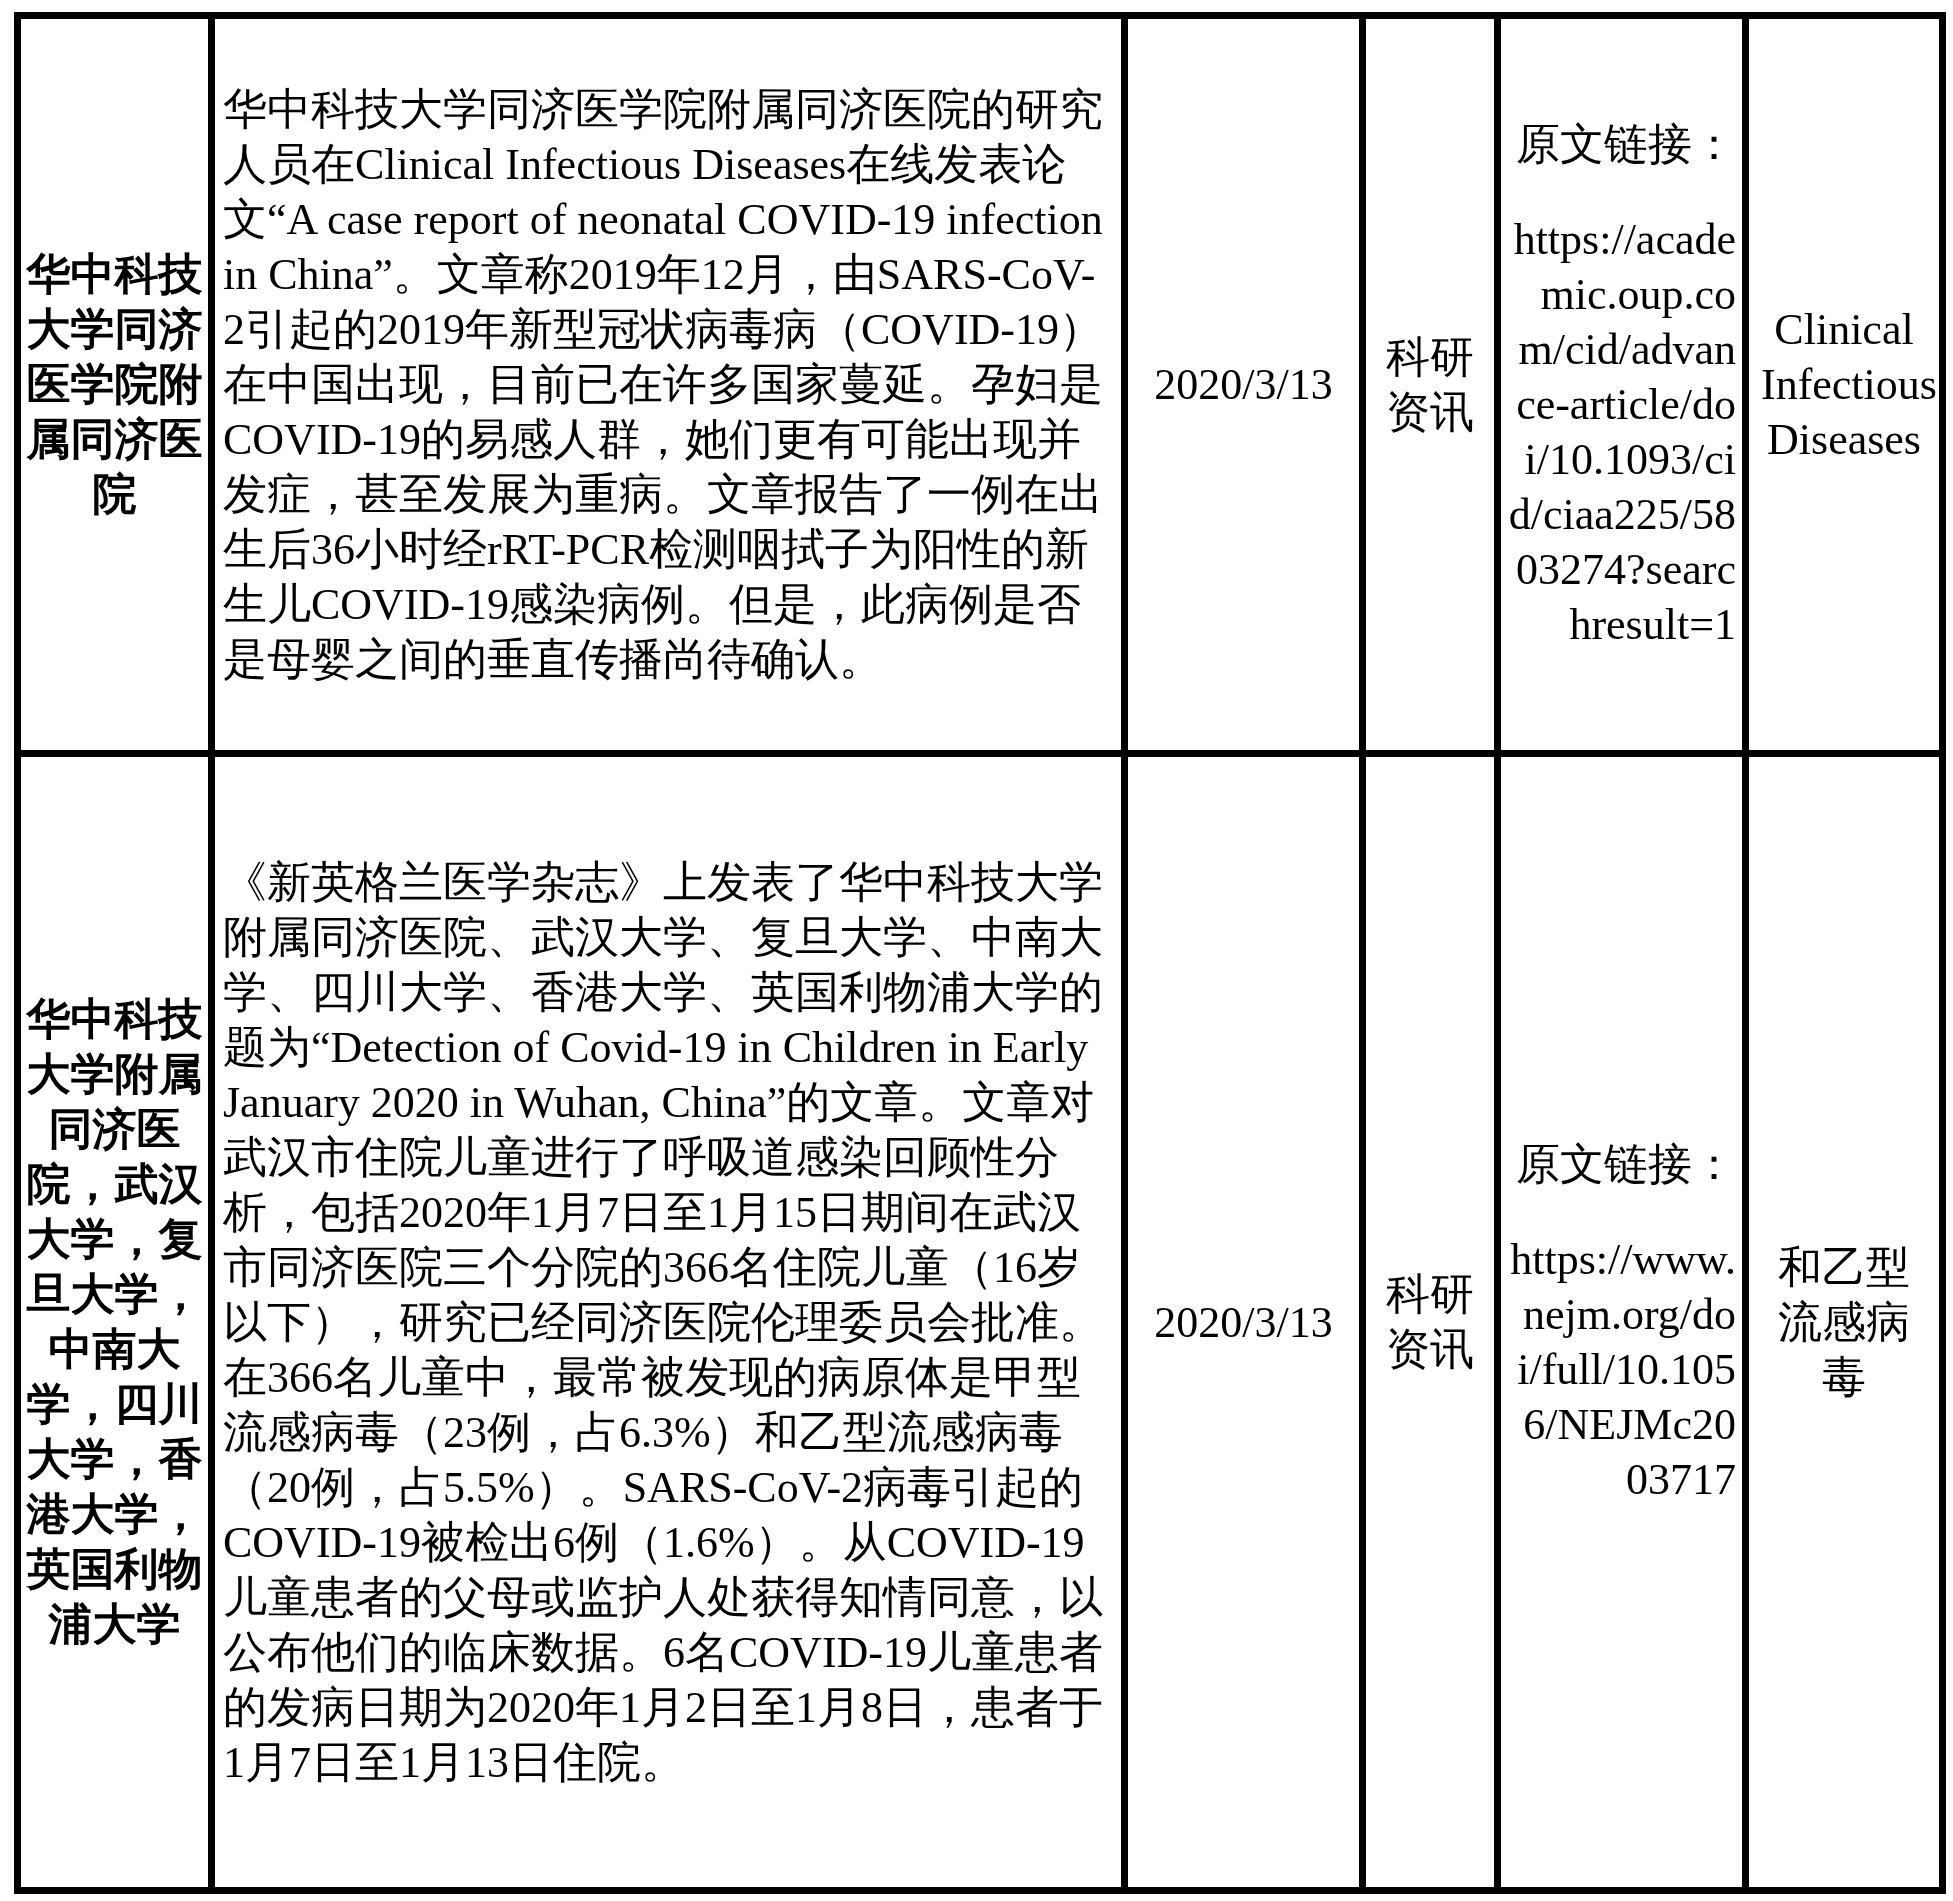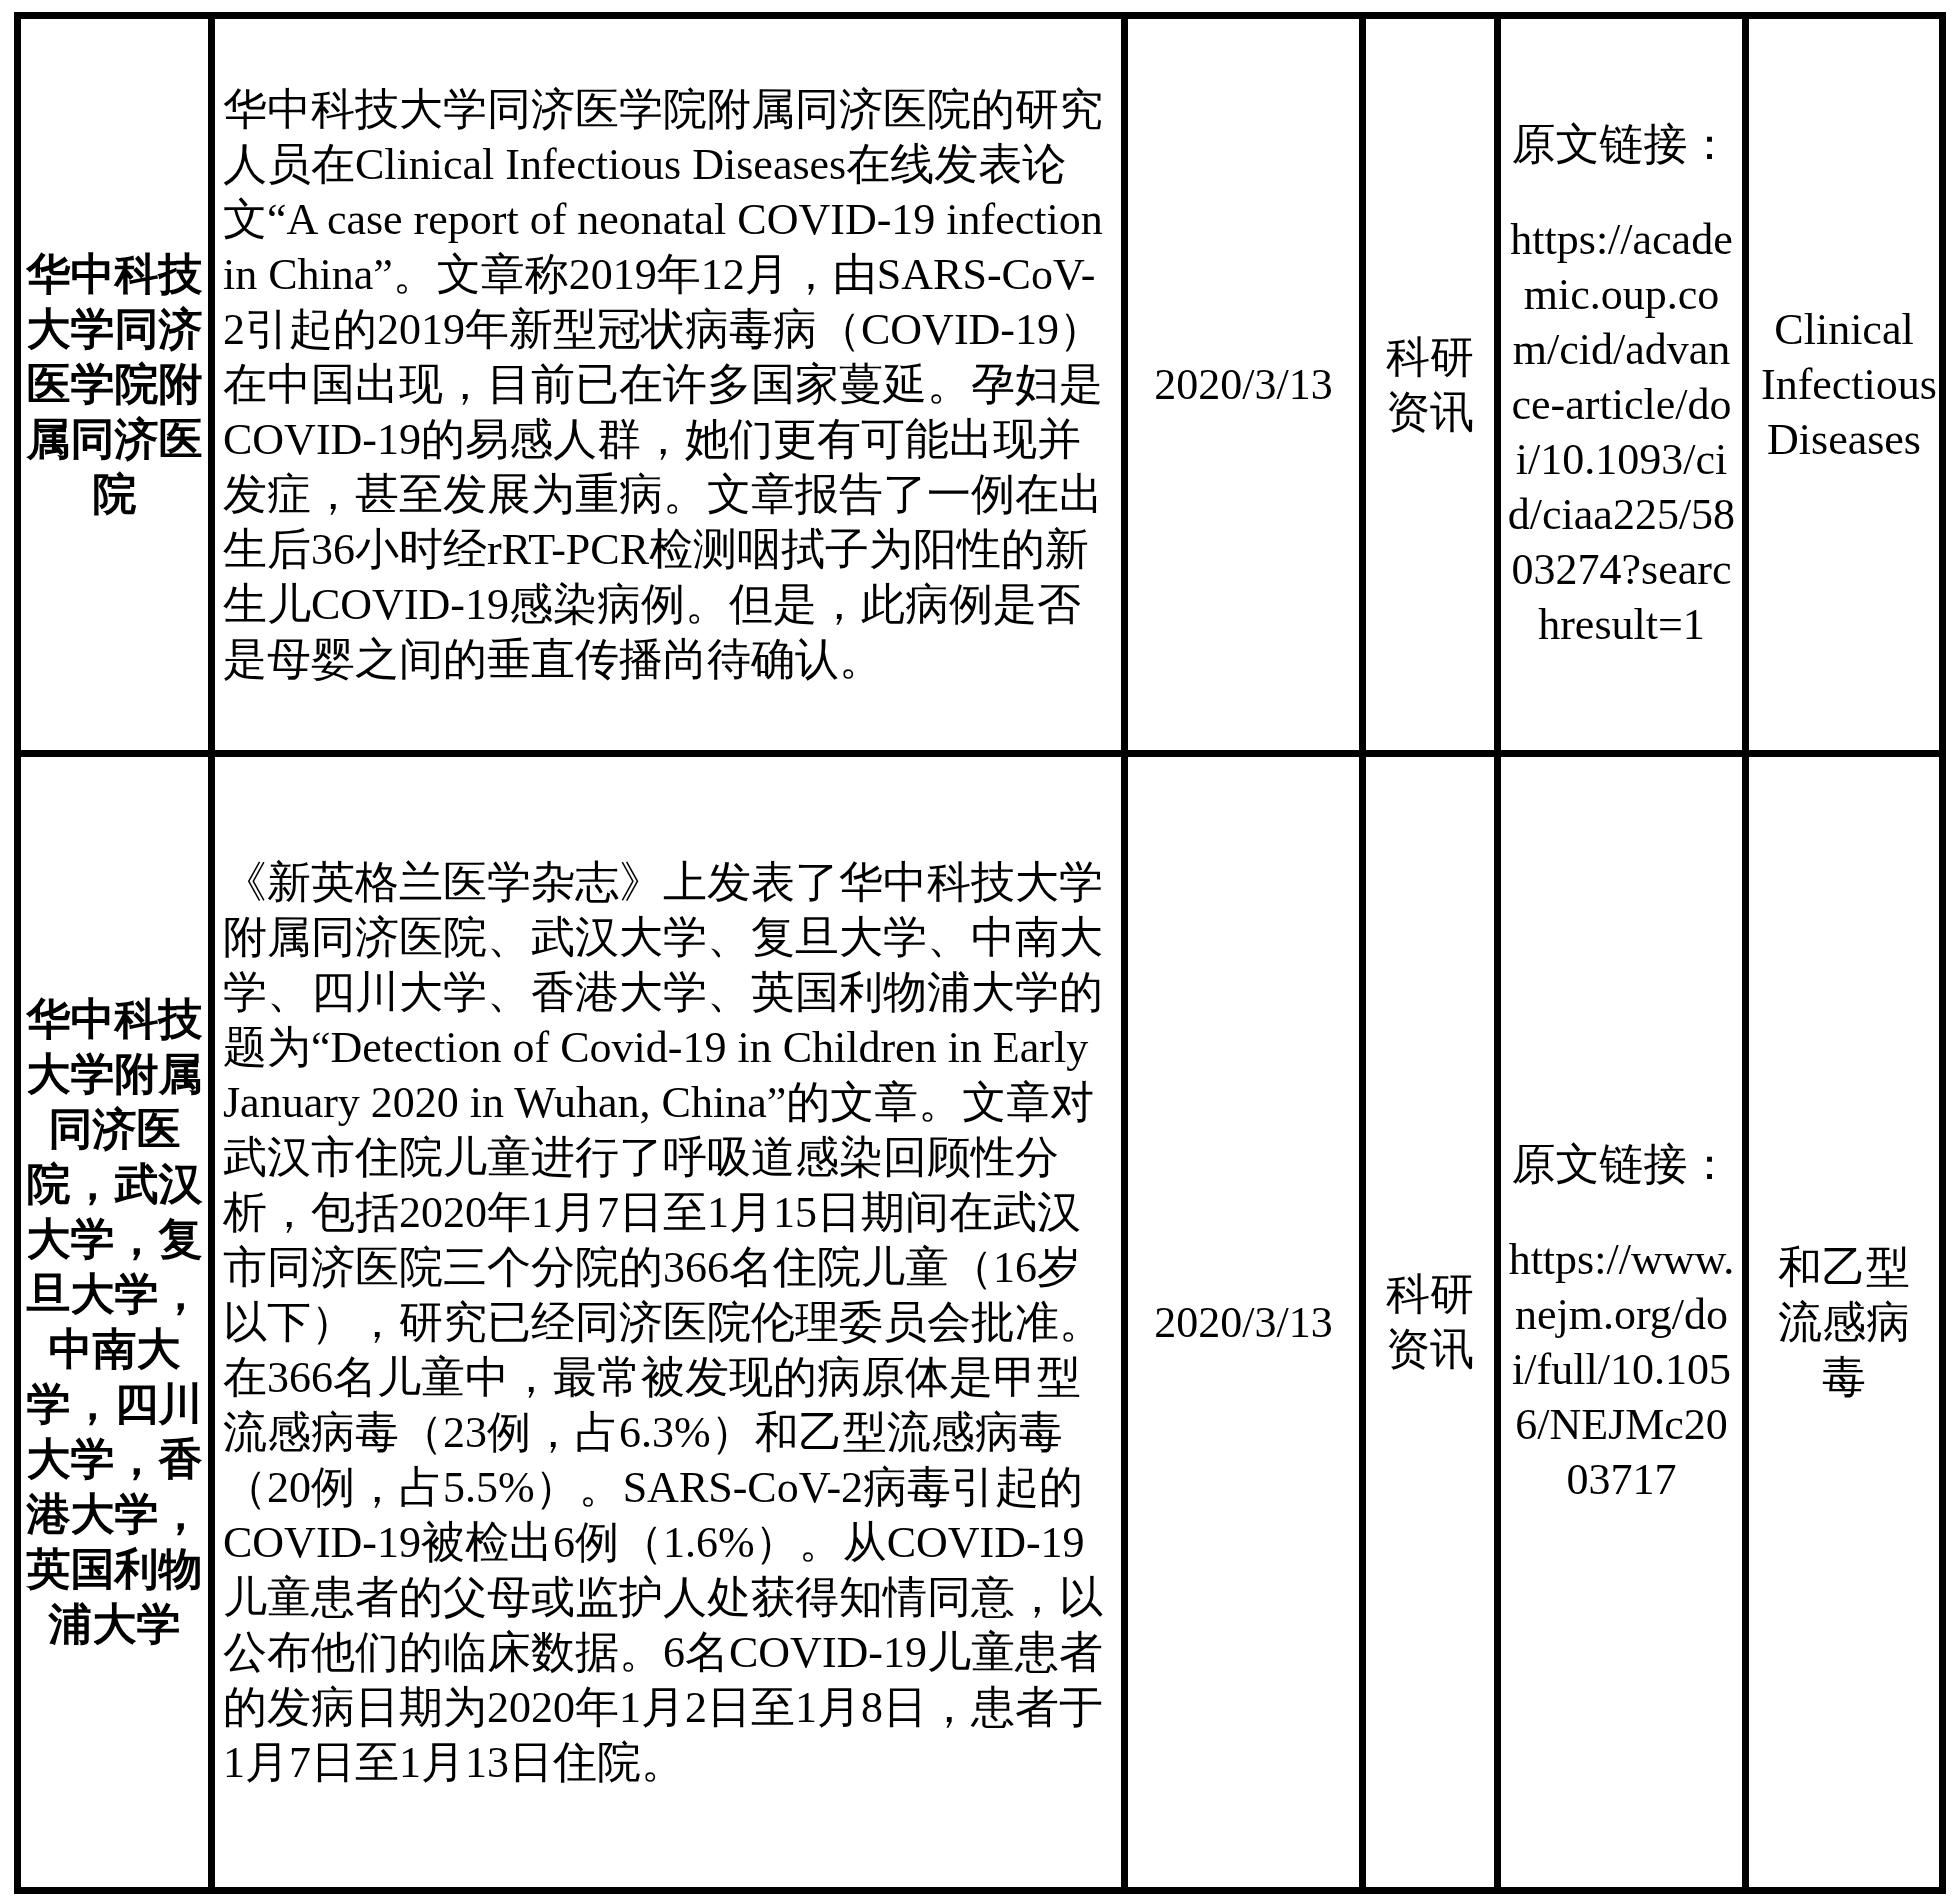--- a/index.html
+++ b/index.html
@@ -30,21 +30,21 @@
     line-height: 55px;
     overflow: hidden;
   }
   tr.row-1 { height: 738px; }
   tr.row-2 { height: 1137px; }
 
   .c-inst    { text-align: center; padding: 0 4px; font-weight: bold; }
   .c-sum     { text-align: left;   padding: 0 12px 0 8px; }
   .c-date    { text-align: center; padding: 0 3px; }
   .c-cat     { text-align: center; padding: 0 2px; }
-  .c-link    { text-align: center; padding: 0 6px; }
+  .c-link    { text-align: right; padding: 0 6px; }
   .c-journal { text-align: center; padding: 0 12px; }
 
   .link-url { word-break: break-all; margin-top: 40px; }
 </style>
 </head>
 <body>
 
 <main class="page">
   <table class="news-table">
     <colgroup>

